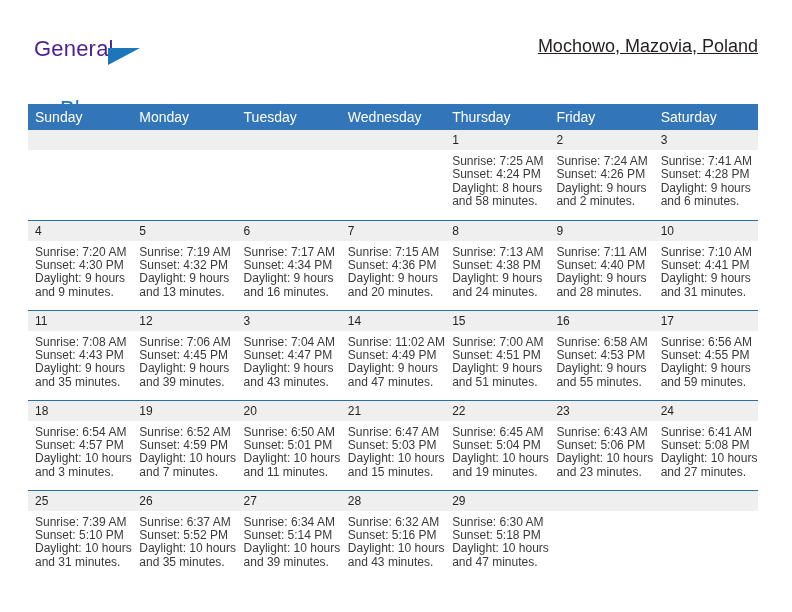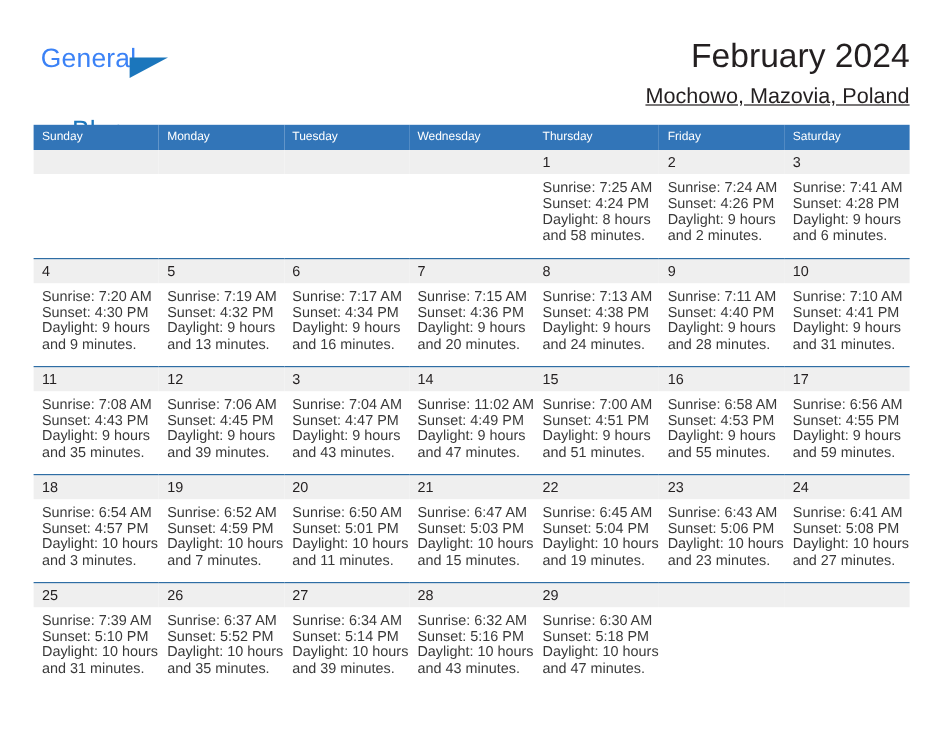--- a/index.html
+++ b/index.html
@@ -21,21 +21,21 @@
     left: 34px; top: 30px; right: 34px;
     height: 68px;
   }
   .logo {
     position: absolute; left: 0; top: 6px;
     width: 210px; height: 56px;
   }
   .logo-general {
     position: absolute; left: 0; top: 0;
     font-size: 22px; letter-spacing: .2px;
-    color: #3b82f6; font-family: "Liberation Sans", sans-serif;
+    color: #4c1d95; font-family: "Liberation Sans", sans-serif;
   }
   .logo-blue {
     position: absolute; left: 26px; top: 21px;
     font-size: 22px; letter-spacing: .2px;
     color: #1b76bc; font-family: "Liberation Sans", sans-serif; margin-top: 39px;
   }
   .logo-tri {
     position: absolute; left: 74px; top: 12px;
     width: 0; height: 0;
     border-left: 32px solid #1b76bc;
@@ -59,21 +59,21 @@
     position: absolute;
     left: 28px; top: 104px;
     width: 730px;
     border-collapse: collapse;
     table-layout: fixed;
   }
   .cal th {
     background: #3275b8;
     color: #ffffff;
     font-weight: normal;
-    font-size: 10px;
+    font-size: 14px;
     text-align: left;
     padding: 5px 0 5px 7px;
     height: 21px;
     border: none;
   }
   .cal td {
     vertical-align: top;
     padding: 0;
     border-top: 1.6px solid #2e6da4;
     height: 90px;
@@ -104,21 +104,20 @@
 
   <div class="header">
 
     <div class="logo">
       <span class="logo-general">General</span>
       <span class="logo-tri"></span>
       <span class="logo-blue">Blue</span>
     </div>
 
     <div class="title-wrap">
-      <div class="cal-title">February 2024</div>
       <div class="cal-sub">Mochowo, Mazovia, Poland</div>
     </div>
 
   </div>
 
   <table class="cal">
     <thead>
       <tr id="hdr-row">
           <th>Sunday</th>
           <th>Monday</th>

